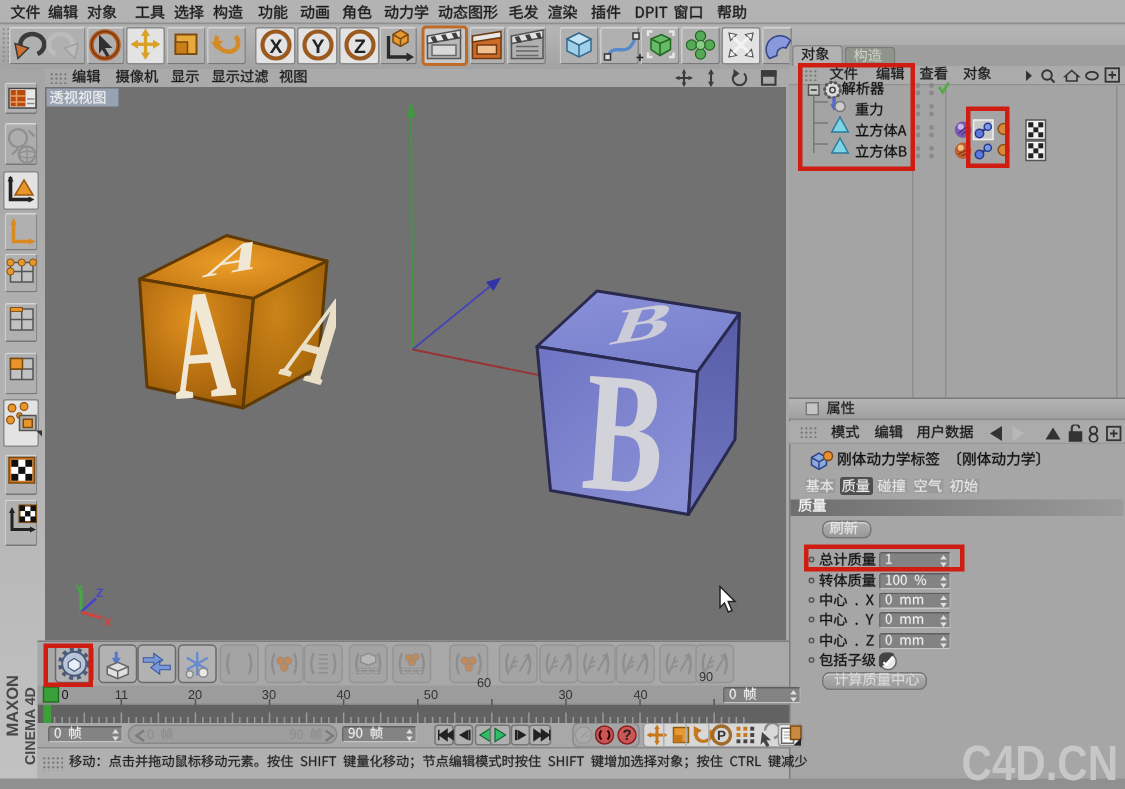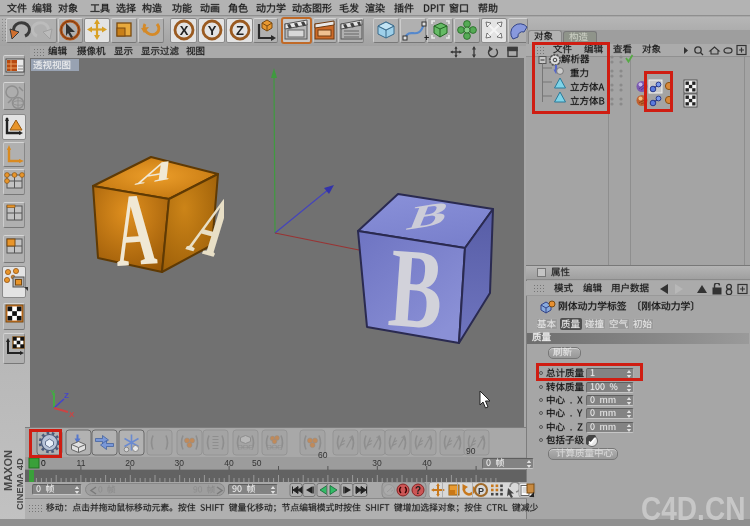--- a/index.html
+++ b/index.html
@@ -1122,21 +1122,21 @@
       <path d="M253.5 9 L253.5 13" stroke="#555"></path>
       <path d="M302.9 9 L302.9 13" stroke="#555"></path>
       <path d="M352.3 9 L352.3 13" stroke="#555"></path>
       <path d="M401.7 9 L401.7 13" stroke="#555"></path>
       <path d="M451.1 9 L451.1 13" stroke="#555"></path>
     </svg>
     <div class="abs num" style="left:71px;top:458px;width:20px;text-align:center">11</div>
     <div class="abs num" style="left:120px;top:458px;width:20px;text-align:center">20</div>
     <div class="abs num" style="left:164px;top:458px;width:20px;text-align:right">30</div>
     <div class="abs num" style="left:219px;top:458px;width:20px;text-align:center">40</div>
-    <div class="abs num" style="left:252px;top:458px;width:20px;text-align:left">50</div>
+    <div class="abs num" style="left:272px;top:458px;width:20px;text-align:right">50</div>
     <div class="abs num" style="left:318px;top:450px;width:20px;text-align:left">60</div>
     <div class="abs num" style="left:367px;top:458px;width:20px;text-align:center">30</div>
     <div class="abs num" style="left:417px;top:458px;width:20px;text-align:center">40</div>
     <div class="abs num" style="left:466px;top:446px;width:20px;text-align:left">90</div>
     <div class="abs num" style="left:41px;top:458px;color:#111">0</div>
     <div class="abs" style="left:482px;top:458px;width:52px;height:11px;background:#838383;border-top:1px solid #5e5e5e;border-left:1px solid #6a6a6a;border-bottom:1px solid #c6c6c6;border-right:1px solid #b0b0b0;border-radius:2px"></div>
     <svg class="t " style="left:486px;top:458px" width="20" height="11">
       <g transform="translate(0,7.9) scale(0.009,0.009)" fill="#f0f0f0" stroke="#f0f0f0" stroke-width="20">
         <use href="#u0030" x="0"></use>
         <use href="#u5e27" x="1055"></use>

